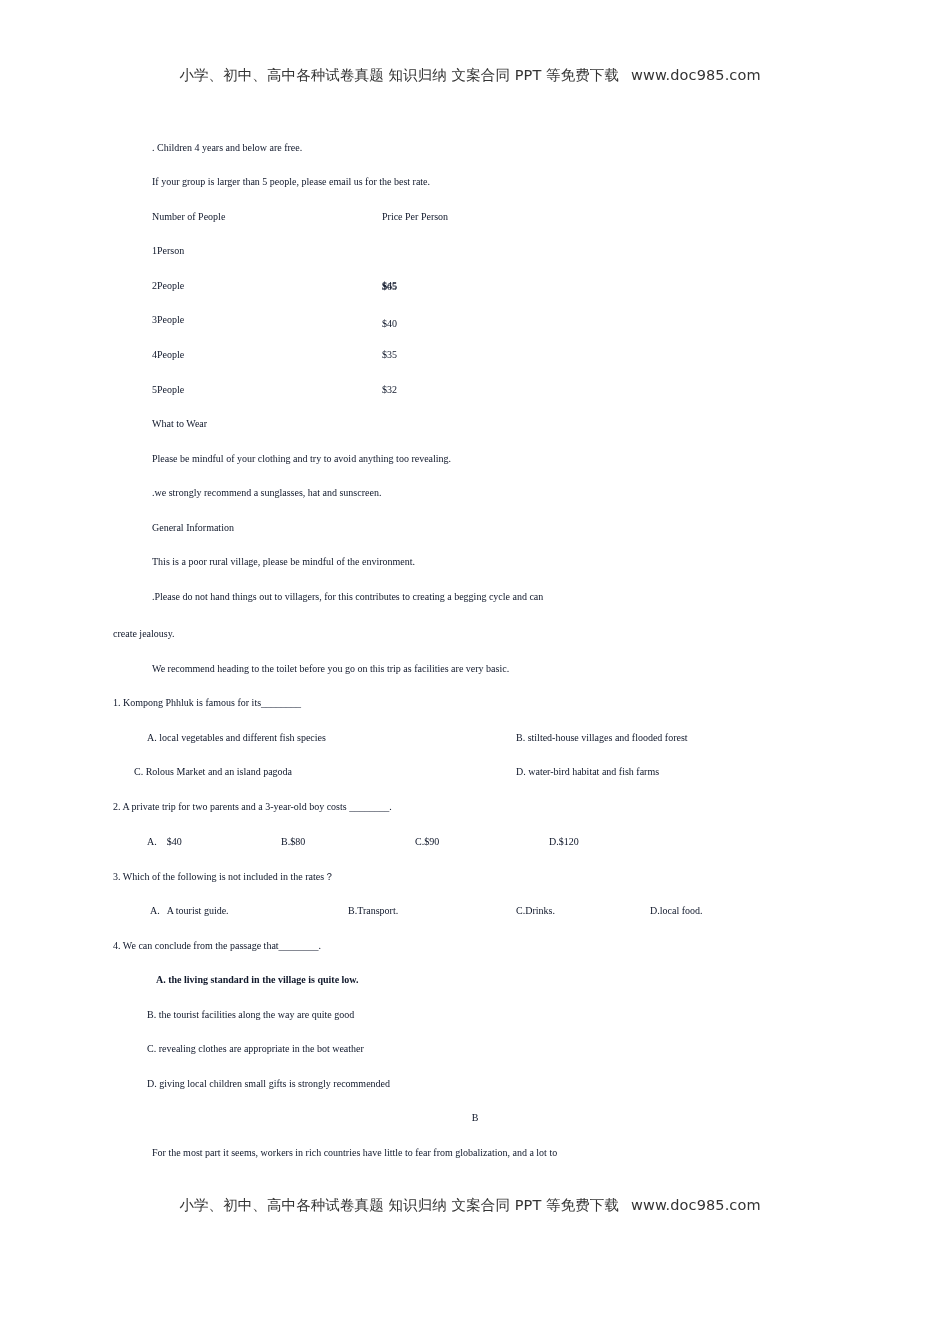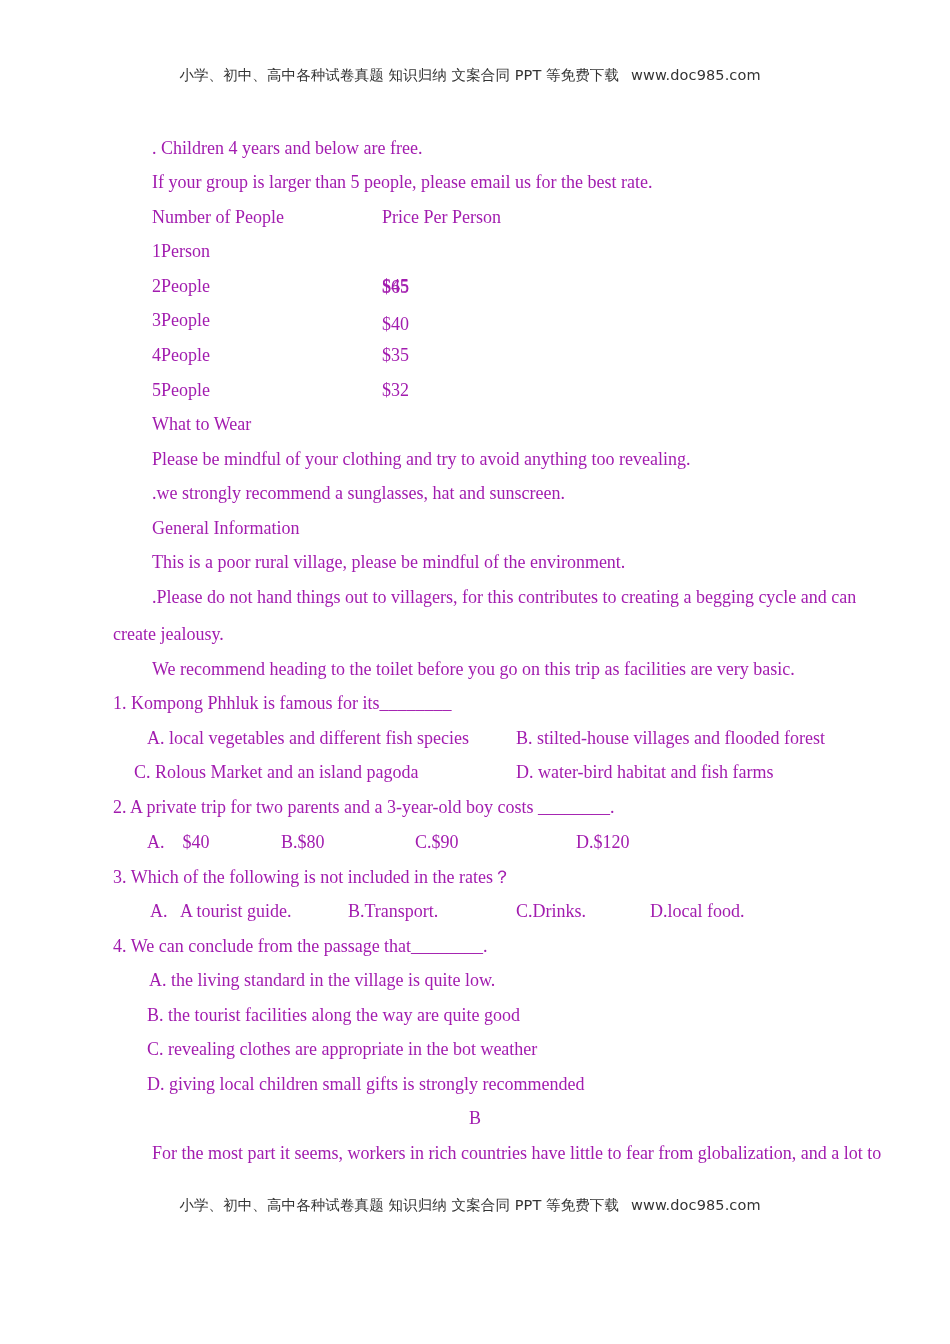--- a/index.html
+++ b/index.html
@@ -2,21 +2,21 @@
 <html><head>
   <meta charset="utf-8">
   <style>
     html, body { margin: 0; padding: 0; background: #ffffff; }
     body { width: 950px; height: 1344px; position: relative; overflow: hidden; color: #1a1a1a; }
     .page { position: absolute; left: 0; top: 0; width: 950px; height: 1344px; background: #fff; }
     .banner { position: absolute; left: 0; width: 940px; text-align: center; font-family: "DejaVu Sans", sans-serif; font-size: 14.5px; color: #333; letter-spacing: 0.1px; white-space: nowrap; }
     .banner .url { margin-left: 12px; }
     .banner-top { top: 66px; }
     .banner-bottom { top: 1196px; }
-    .line { position: absolute; font-family: "Liberation Serif", serif; font-size: 18px; color: #a21caf; white-space: nowrap; line-height: 20px; }
+    .line { position: absolute; font-family: "Liberation Serif", serif; font-size: 10px; color: #0f172a; white-space: nowrap; line-height: 20px; }
     .center { left: 0; width: 950px; text-align: center; }
   </style>
 </head>
 <body>
 
 <div class="page">
 
   <div class="banner banner-top">
     <span>小学、初中、高中各种试卷真题 知识归纳 文案合同 PPT 等免费下载</span><span class="url">www.doc985.com</span>
   </div>
@@ -66,34 +66,34 @@
     <div class="line" style="left:516px; top:728px;">B. stilted-house villages and flooded forest</div>
     <div class="line" style="left:134px; top:762px;">C. Rolous Market and an island pagoda</div>
     <div class="line" style="left:516px; top:762px;">D. water-bird habitat and fish farms</div>
   </div>
 
   <div>
     <div class="line" style="left:113px; top:797px;">2. A private trip for two parents and a 3-year-old boy costs ________.</div>
     <div class="line" style="left:147px; top:832px; white-space:pre;">A.    $40</div>
     <div class="line" style="left:281px; top:832px;">B.$80</div>
     <div class="line" style="left:415px; top:832px;">C.$90</div>
-    <div class="line" style="left:549px; top:832px;margin-left:27px;">D.$120</div>
+    <div class="line" style="left:549px; top:832px;">D.$120</div>
   </div>
 
   <div>
     <div class="line" style="left:113px; top:867px;">3. Which of the following is not included in the rates？</div>
     <div class="line" style="left:150px; top:901px; white-space:pre;">A.   A tourist guide.</div>
     <div class="line" style="left:348px; top:901px;text-align:center;">B.Transport.</div>
     <div class="line" style="left:516px; top:901px;">C.Drinks.</div>
     <div class="line" style="left:650px; top:901px;">D.local food.</div>
   </div>
 
   <div>
     <div class="line" style="left:113px; top:936px;">4. We can conclude from the passage that________.</div>
-    <div class="line" style="left:149px; top:970px;">A. the living standard in the village is quite low.</div>
+    <div class="line" style="left:156px; top:970px;font-weight:bold;">A. the living standard in the village is quite low.</div>
     <div class="line" style="left:147px; top:1005px;">B. the tourist facilities along the way are quite good</div>
     <div class="line" style="left:147px; top:1039px;">C. revealing clothes are appropriate in the bot weather</div>
     <div class="line" style="left:147px; top:1074px;">D. giving local children small gifts is strongly recommended</div>
   </div>
 
   <div class="line center" style="top:1108px;">B</div>
   <div class="line" style="left:152px; top:1143px;">For the most part it seems, workers in rich countries have little to fear from globalization, and a lot to</div>
 
   <div class="banner banner-bottom">
     <span>小学、初中、高中各种试卷真题 知识归纳 文案合同 PPT 等免费下载</span><span class="url">www.doc985.com</span>

